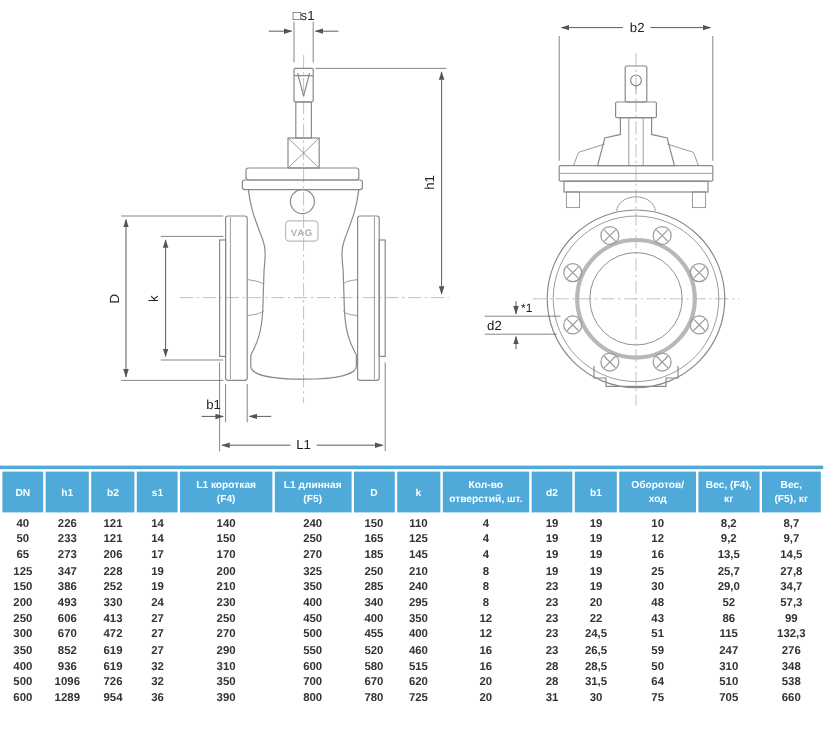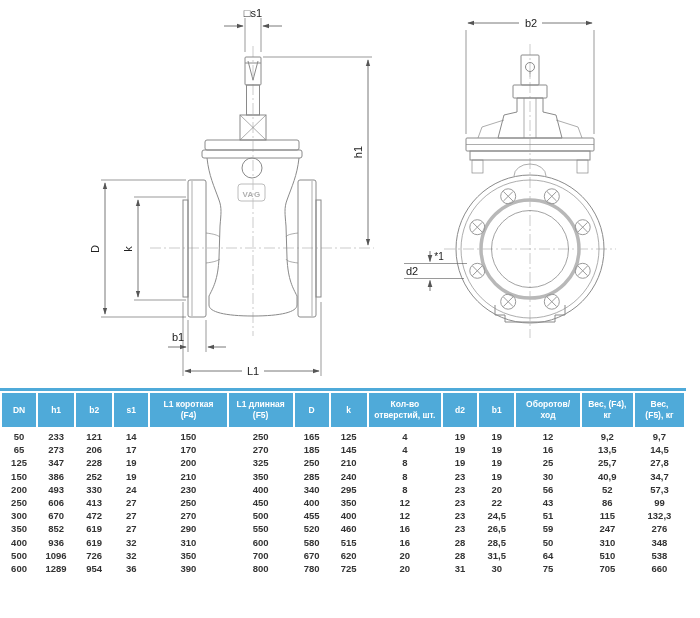--- a/index.html
+++ b/index.html
@@ -246,20 +246,36 @@
             <th>Оборотов/
 ход</th>
             <th>Вес, (F4),
 кг</th>
             <th>Вес,
 (F5), кг</th>
           </tr>
         </thead>
       <tbody id="tableBody">
           <tr>
+            <td>40</td>
+            <td>226</td>
+            <td>121</td>
+            <td>14</td>
+            <td>140</td>
+            <td>240</td>
+            <td>150</td>
+            <td>110</td>
+            <td>4</td>
+            <td>19</td>
+            <td>19</td>
+            <td>10</td>
+            <td>8,2</td>
+            <td>8,7</td>
+          </tr>
+          <tr>
             <td>50</td>
             <td>233</td>
             <td>121</td>
             <td>14</td>
             <td>150</td>
             <td>250</td>
             <td>165</td>
             <td>125</td>
             <td>4</td>
             <td>19</td>
@@ -306,36 +322,36 @@
             <td>252</td>
             <td>19</td>
             <td>210</td>
             <td>350</td>
             <td>285</td>
             <td>240</td>
             <td>8</td>
             <td>23</td>
             <td>19</td>
             <td>30</td>
-            <td>40,9</td>
+            <td>29,0</td>
             <td>34,7</td>
           </tr>
           <tr>
             <td>200</td>
             <td>493</td>
             <td>330</td>
             <td>24</td>
             <td>230</td>
             <td>400</td>
             <td>340</td>
             <td>295</td>
             <td>8</td>
             <td>23</td>
             <td>20</td>
-            <td>56</td>
+            <td>48</td>
             <td>52</td>
             <td>57,3</td>
           </tr>
           <tr>
             <td>250</td>
             <td>606</td>
             <td>413</td>
             <td>27</td>
             <td>250</td>
             <td>450</td>

